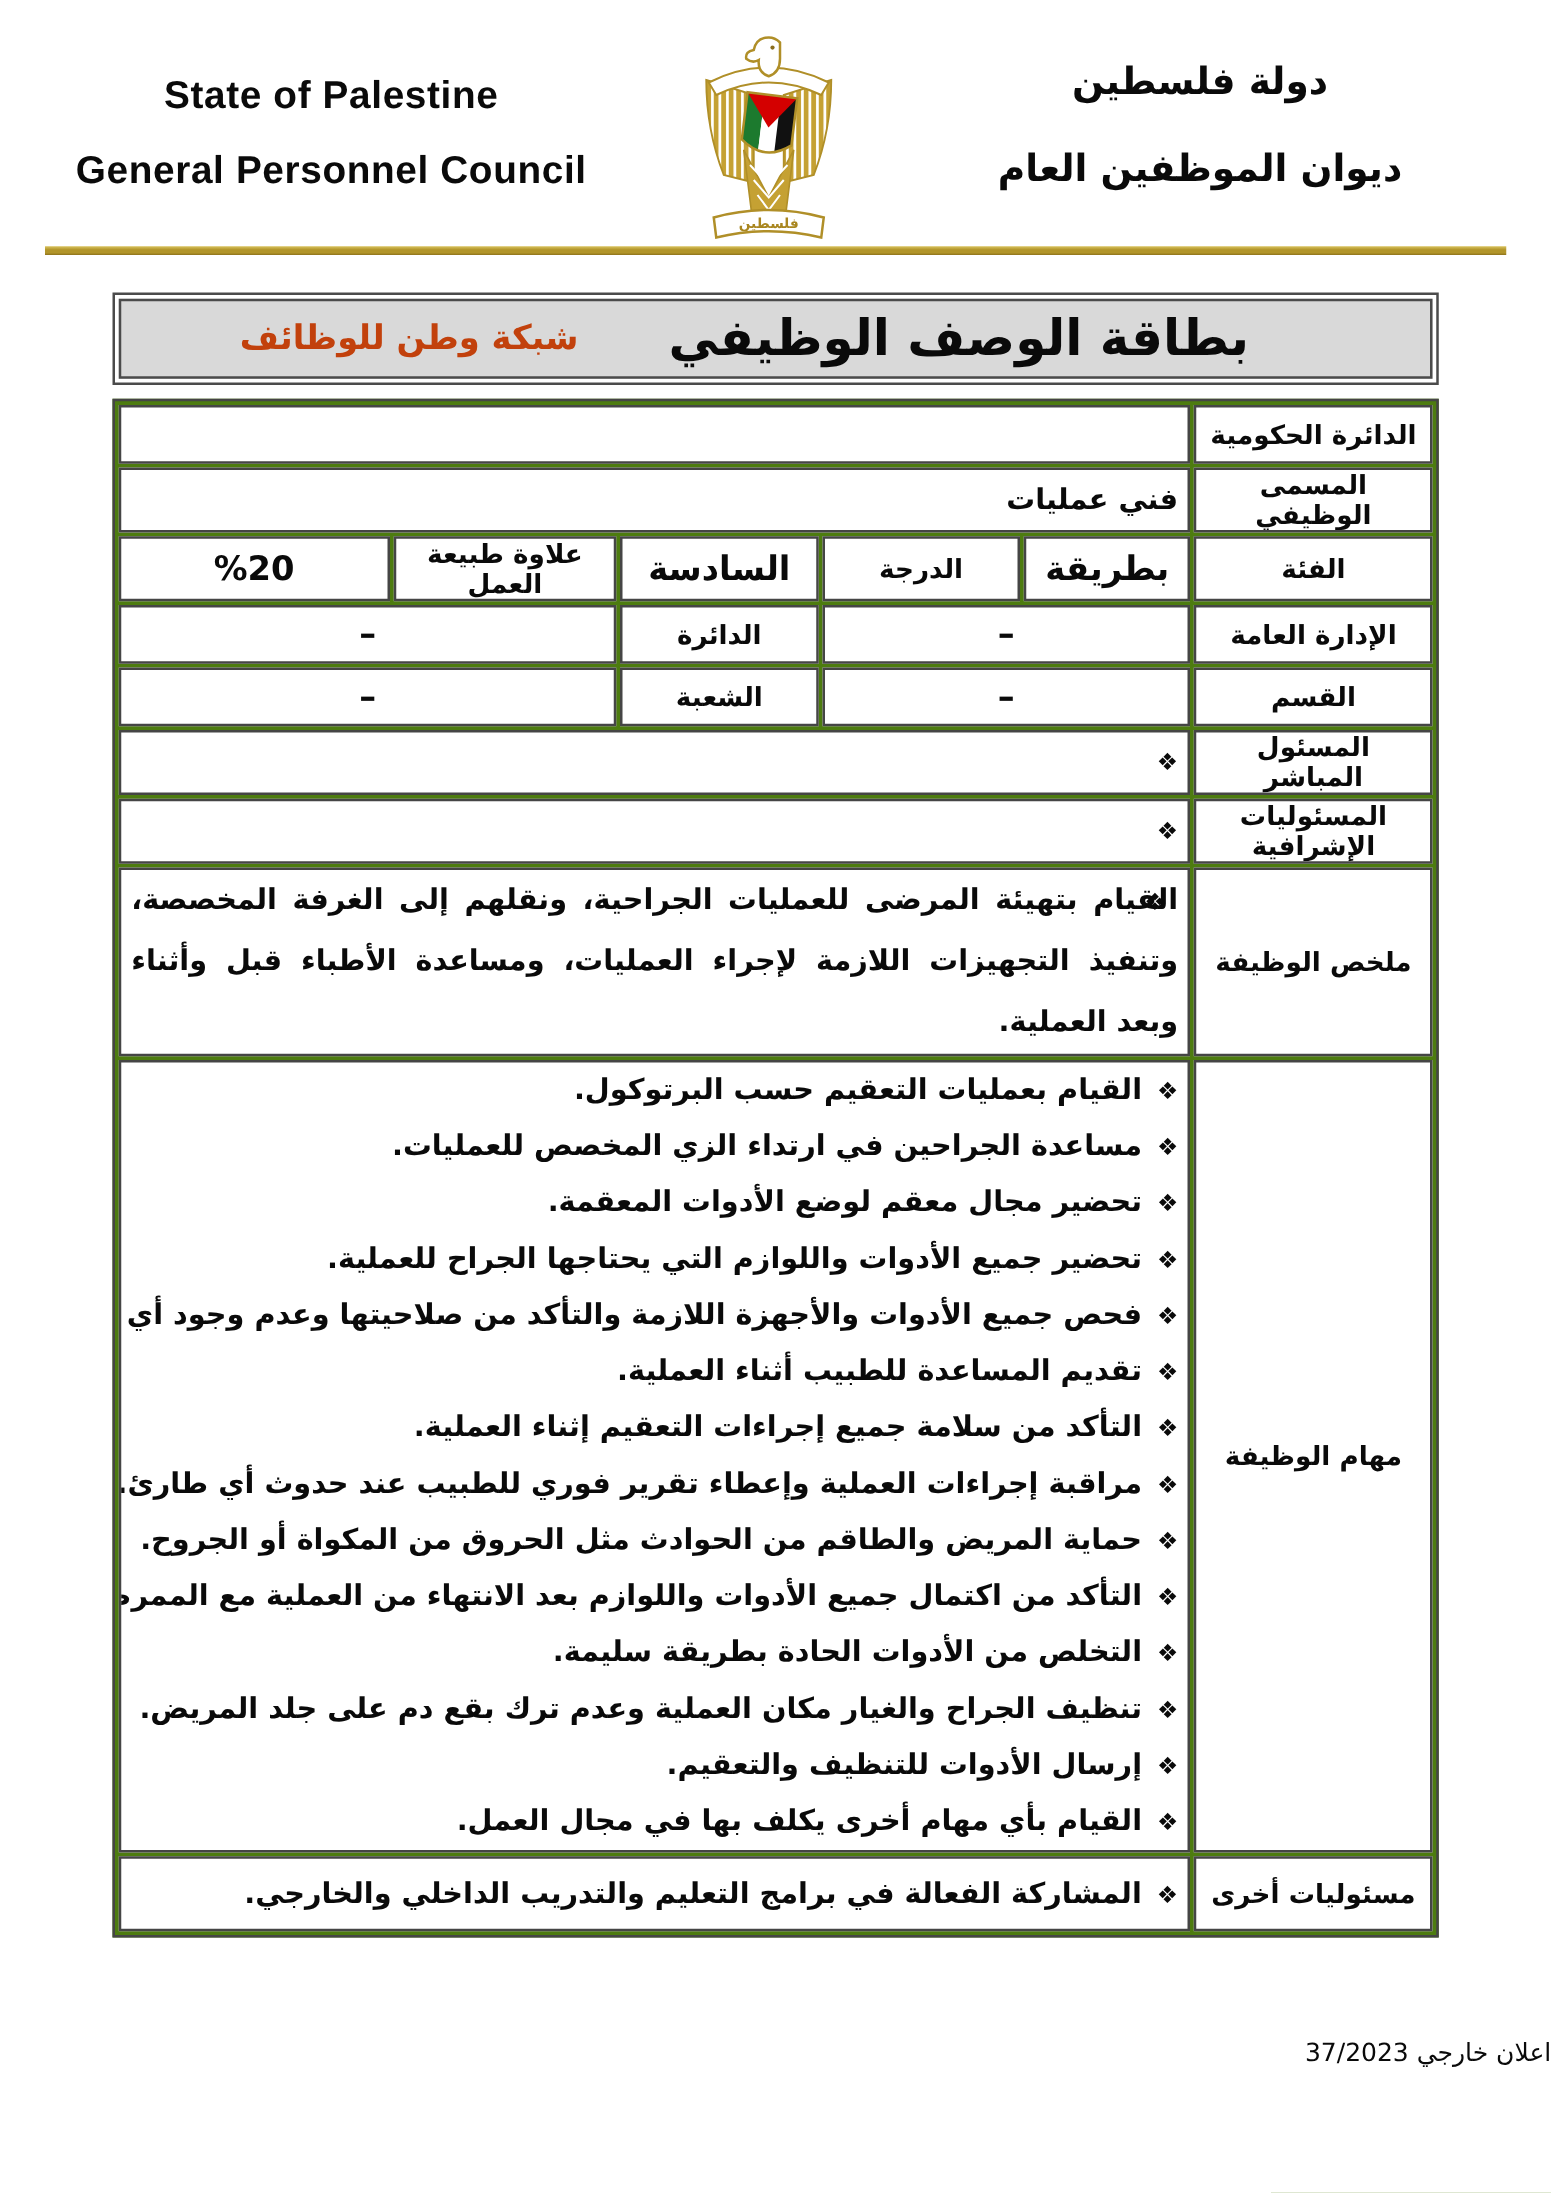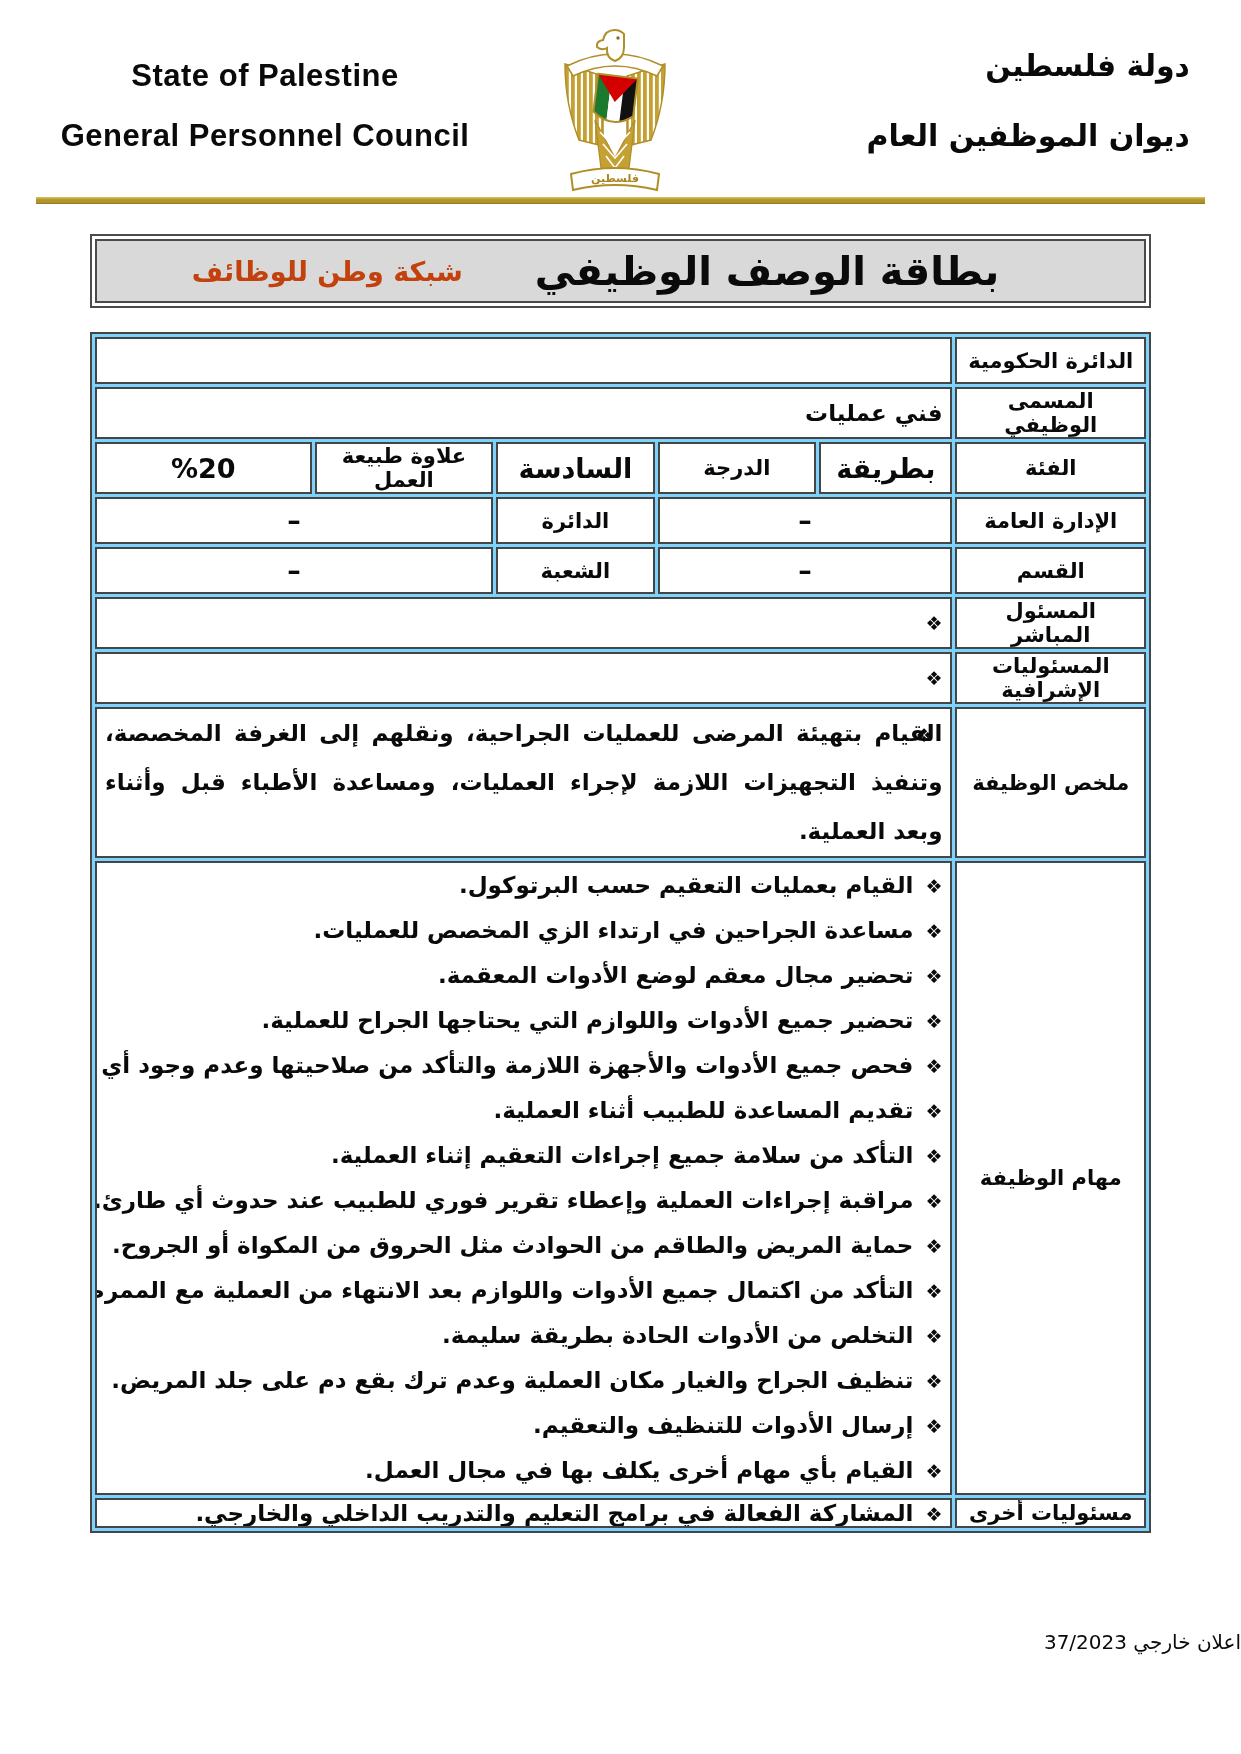--- a/index.html
+++ b/index.html
@@ -4,21 +4,21 @@
 <style>
   html,body{margin:0;padding:0;background:#ffffff;}
   body{width:1241px;height:1754px;position:relative;font-family:"DejaVu Sans",sans-serif;color:#0a0a0a;}
   .page{position:absolute;inset:0;width:1241px;height:1754px;background:#fff;overflow:hidden;}
 
   
   .hdr-text{position:absolute;text-align:center;font-weight:bold;}
   .hdr-en{font-family:"Liberation Sans",sans-serif;font-size:31px;letter-spacing:.5px;}
   .hdr-en1{left:30px;top:58px;width:470px;}
   .hdr-en2{left:30px;top:118px;width:470px;}
-  .hdr-ar{font-size:30px;direction:rtl;text-align:right;}
+  .hdr-ar{font-size:30px;direction:rtl;}
   .hdr-ar1{left:730px;top:48px;width:460px;}
   .hdr-ar2{left:730px;top:118px;width:460px;}
 
   .emblem{position:absolute;left:553px;top:28px;width:124px;height:168px;}
 
   .gold-line{position:absolute;left:36px;top:197px;width:1169px;height:7px;
     background:linear-gradient(to bottom,#dec椅 0,#d9c35f 0%,#b2952a 40%,#b2952a 75%,#8d721b 100%);
     background:linear-gradient(to bottom,#d9c35f 0%,#b2952a 40%,#b2952a 75%,#8d721b 100%);}
 
   
@@ -26,42 +26,42 @@
     border:2px solid #4b4b4b;padding:3px;background:#fff;}
   .title-bar-inner{position:relative;width:100%;height:100%;box-sizing:border-box;
     border:2px solid #4b4b4b;background:#d9d9d9;}
   .doc-title{position:absolute;left:64%;top:50%;transform:translate(-50%,-50%);
     font-size:40px;font-weight:bold;direction:rtl;white-space:nowrap;}
   .doc-subtitle{position:absolute;left:22%;top:50%;transform:translate(-50%,-50%);
     font-size:27px;font-weight:bold;color:#c2410c;direction:rtl;white-space:nowrap;}
 
   
   table.main{position:absolute;left:90px;top:319px;width:1061px;table-layout:fixed;
-    border-collapse:separate;border-spacing:3px;border:2px solid #454545;background:#7dd3fc;margin-top:13px;}
+    border-collapse:separate;border-spacing:3px;border:2px solid #454545;background:#4d7c0f;}
   table.main td{border:2px solid #454545;box-sizing:border-box;background:#fff;
     font-weight:bold;vertical-align:middle;padding:0 8px;overflow:hidden;}
   td.lbl{background:#d9d9d9;text-align:center;font-size:21px;padding:0 4px;}
   td.val{text-align:center;font-size:27px;}
   td.val-right{text-align:right;font-size:23px;padding-right:10px;}
   .ltr{direction:ltr;unicode-bidi:bidi-override;display:inline-block;}
 
   tr.r-std td{height:47px;}
   tr.r-cat td{height:51px;}
   tr.r-sup td{height:43px;}
 
   td.bullet-only{text-align:right;padding-right:46px;font-size:19px;}
 
   td.summary-cell{direction:rtl;position:relative;padding:2px 56px 2px 26px;
     font-size:23px;line-height:49px;text-align:justify;height:100px;}
   .summary-bullet{position:absolute;right:18px;top:2px;font-size:19px;line-height:49px;}
 
   td.tasks-cell{direction:rtl;padding:8px 26px 8px 20px;height:628px;}
   .task-line{direction:rtl;text-align:right;font-size:23px;line-height:44px;white-space:nowrap;}
   .task-line .bullet, td.bullet-only .bullet, .other-line .bullet{font-size:19px;margin-inline-end:12px;}
-  td.other-cell{direction:rtl;text-align:right;padding:0 46px 0 20px;font-size:23px;height:30px;}
+  td.other-cell{direction:rtl;text-align:right;padding:0 46px 0 20px;font-size:23px;height:60px;}
 
   
   .footer{position:absolute;left:0;top:1630px;width:100%;text-align:right;
     direction:rtl;font-size:20px;}
 </style>
 </head>
 <body>
 
 <div class="page">
 

